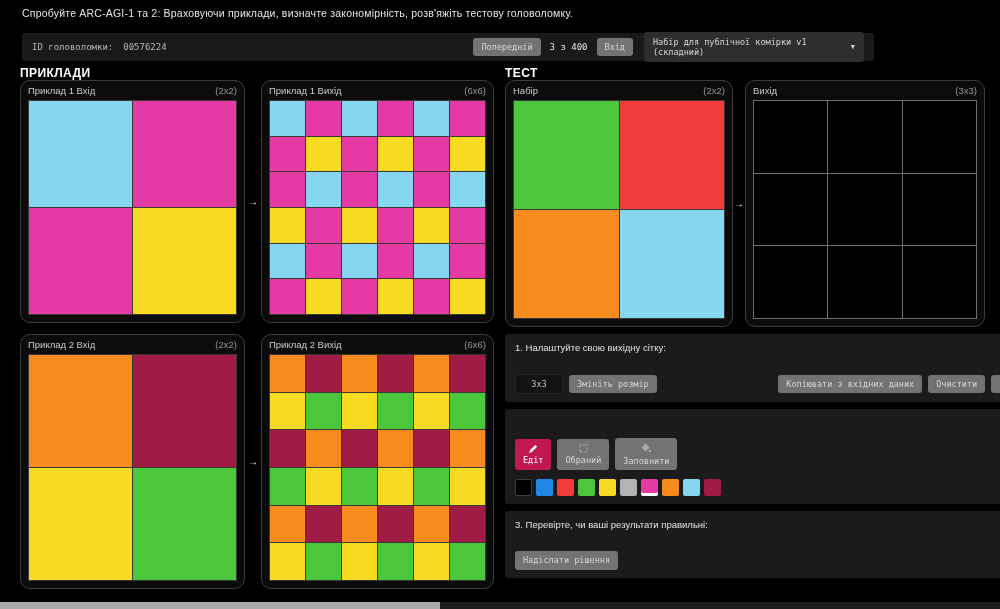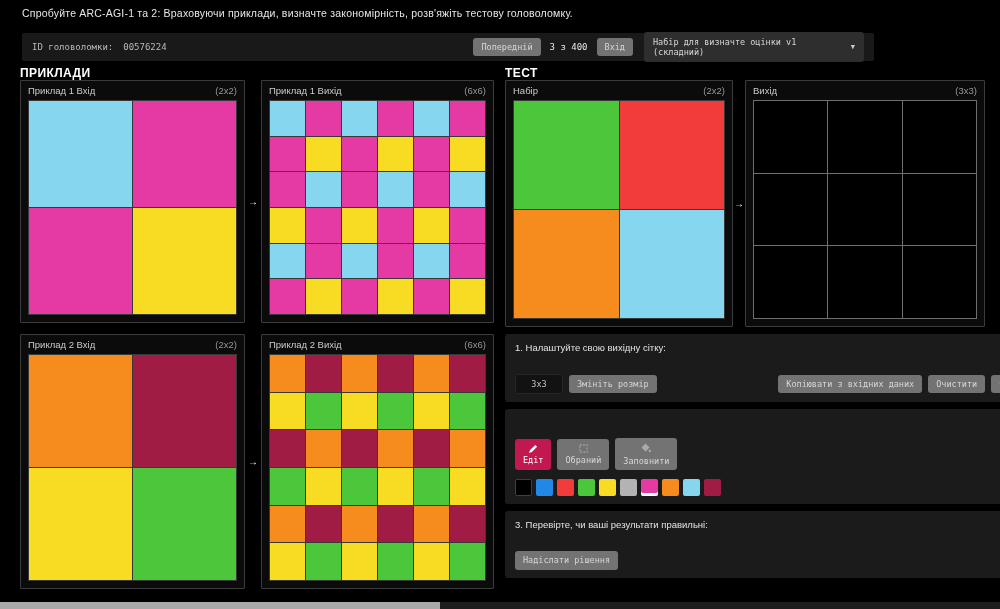--- a/index.html
+++ b/index.html
@@ -37,21 +37,21 @@
   }
   .caret{font-size:7px;color:#cfcfcf;margin-left:8px;}
   
   .left-col{position:absolute;left:20px;top:66px;width:476px;}
   .right-col{position:absolute;left:505px;top:66px;width:480px;}
   .section-heading{font-size:12px;font-weight:bold;color:#fff;letter-spacing:.4px;}
   .pair-row{display:flex;align-items:stretch;}
   .row2{margin-top:11px;}
   
   .panel{
-    background:#0b0b0b;border:1px solid #3c3c3c;border-radius:1px;
+    background:#0b0b0b;border:1px solid #3c3c3c;border-radius:10px;
     display:flex;flex-direction:column;box-sizing:border-box;
   }
   .panel-head{display:flex;justify-content:space-between;padding:4px 7px 3px;}
   .p-label{font-size:9.5px;color:#cccccc;}
   .p-size{font-size:9.5px;color:#979797;}
   .grid{
     flex:1;margin:1px 7px 7px;display:grid;gap:1px;
     background:#383838;border:1px solid #383838;
   }
   .grid.empty{background:#6f6f6f;border-color:#6f6f6f;}
@@ -90,21 +90,21 @@
 <div class="toolbar">
   <div class="id-group">
     <span>ID головоломки:</span>
     <span>00576224</span>
   </div>
   <div class="tb-right">
     <button class="btn">Попередній</button>
     <span class="counter">3 з 400</span>
     <button class="btn">Вхід</button>
     <div class="select">
-      <span>Набір для визначте оцінки v1 (складний)</span>
+      <span>Набір для публічної комірки v1 (складний)</span>
       <span class="caret">▼</span>
     </div>
   </div>
 </div>
 
 <div class="left-col">
   <div class="section-heading">ПРИКЛАДИ</div>
 
   <div class="pair-row">
     <div class="panel" style="width:225px;height:243px">

